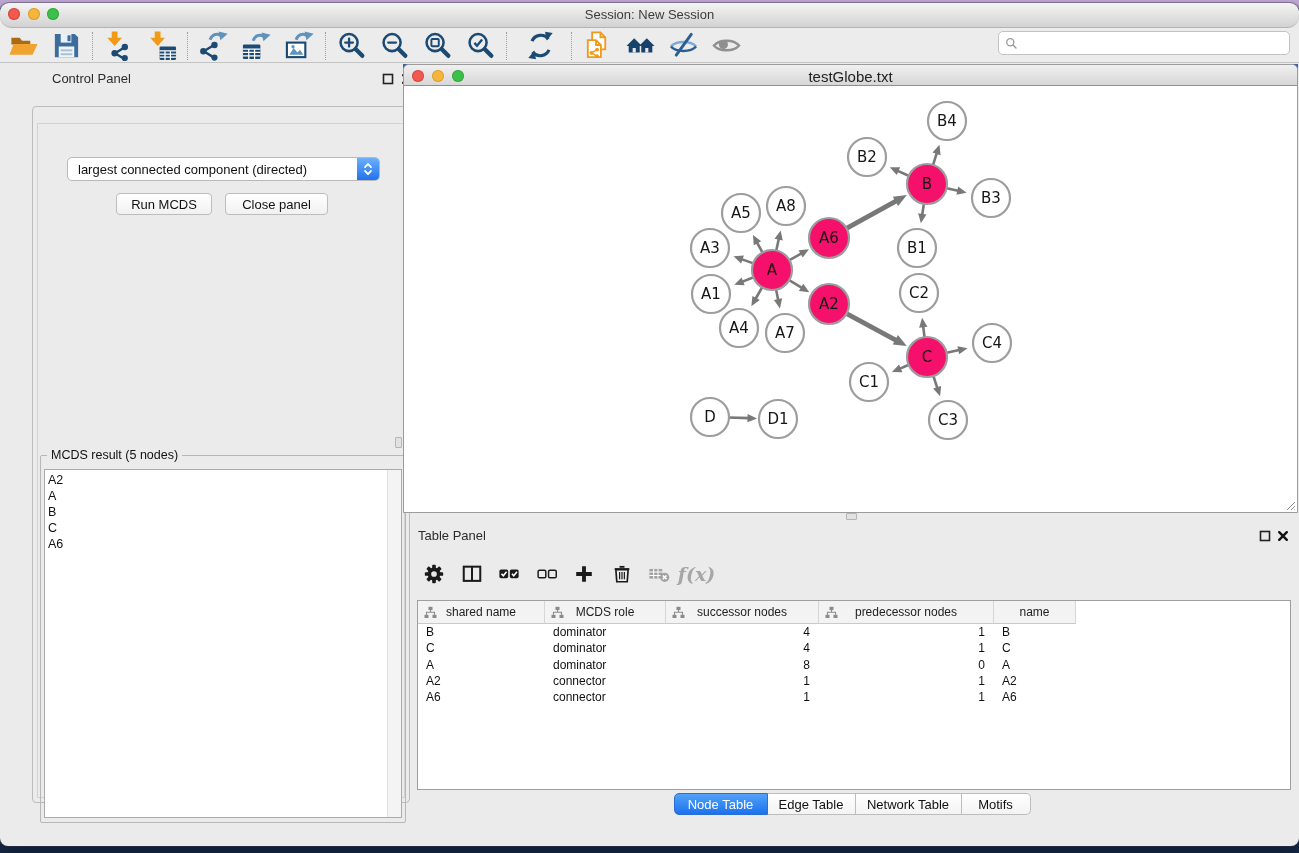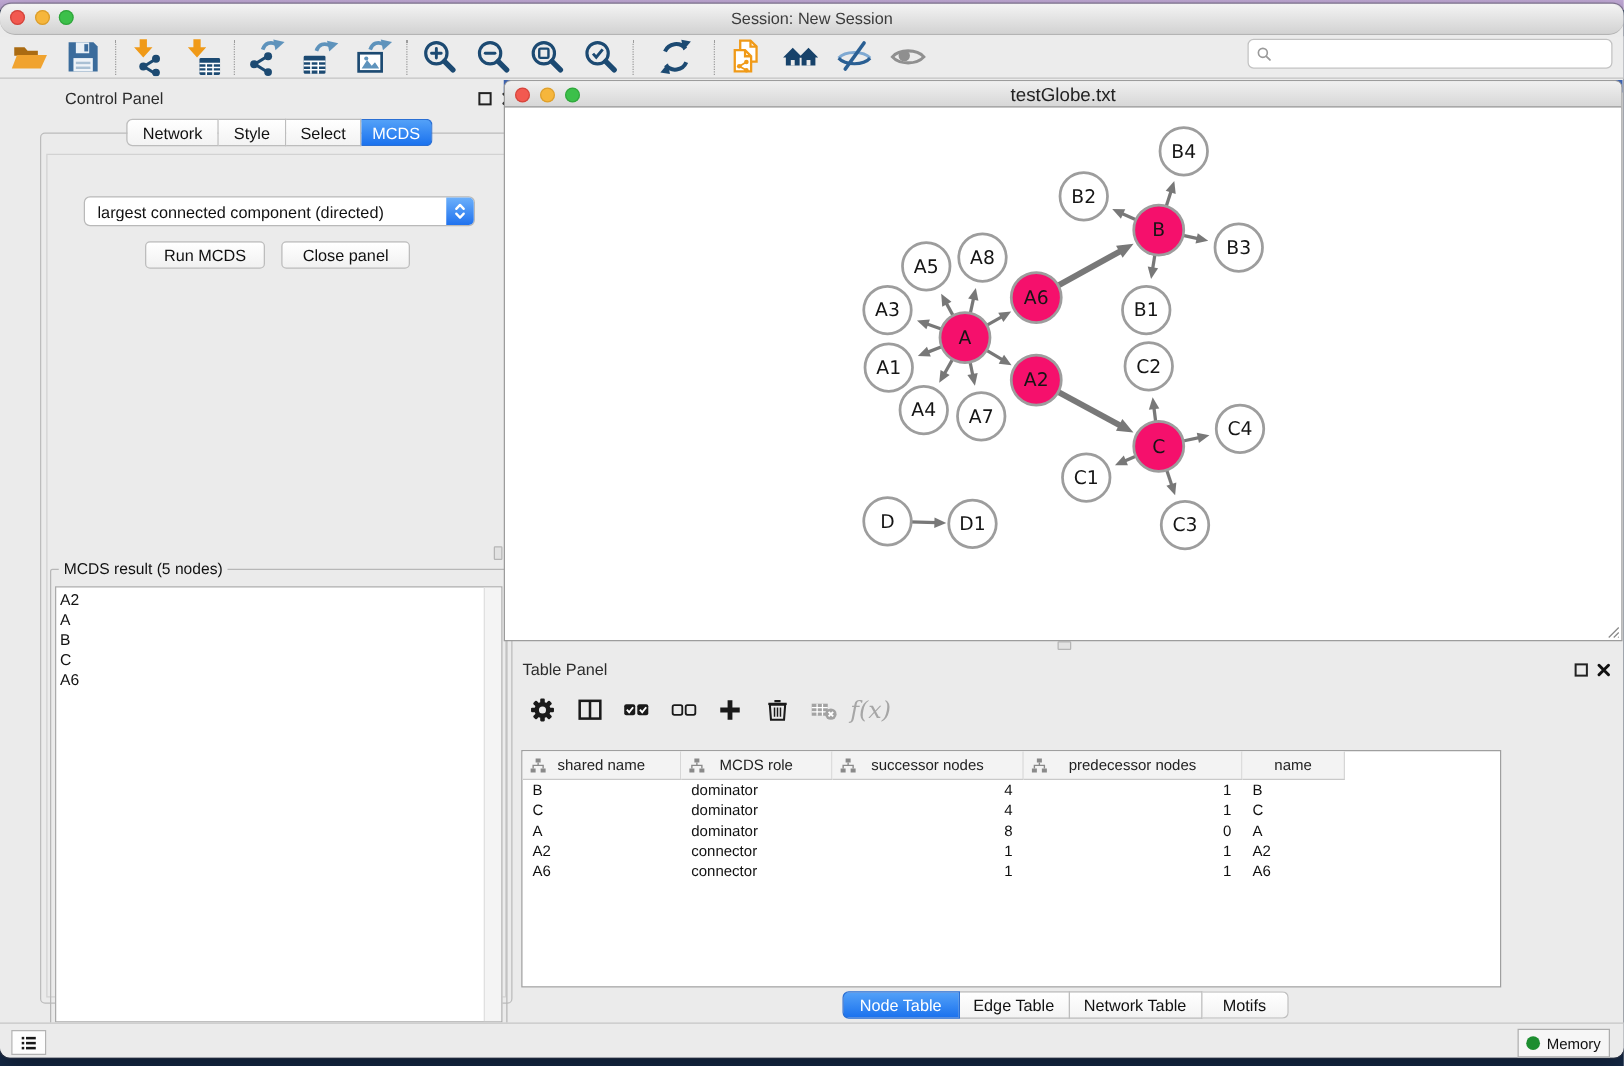--- a/index.html
+++ b/index.html
@@ -90,25 +90,25 @@
   .netwin .nw-title .title { position:absolute; left:0; right:0; top:3px; text-align:center; font-size:15px; color:#222; }
   .nw-tl { position:absolute; top:5px; width:12px; height:12px; border-radius:50%; }
   .nw-tl.red    { left:8px;  background:#f25950; box-shadow:inset 0 0 0 1px rgba(170,40,30,.4); }
   .nw-tl.yellow { left:28px; background:#f6b63c; box-shadow:inset 0 0 0 1px rgba(185,125,20,.4); }
   .nw-tl.green  { left:48px; background:#3cc04a; box-shadow:inset 0 0 0 1px rgba(30,130,40,.4); }
   .canvas { position:absolute; left:0; top:22px; right:0; bottom:0; background:#fff;padding-left:37px; }
   .canvas svg.graph { position:absolute; left:0; top:0; }
   .resize-grip { position:absolute; right:1px; bottom:1px; width:12px; height:12px; }
   
   .tpanel { position:absolute; left:405px; top:517px; right:0; height:298px; }
-  .tp-toolbar { position:absolute; left:18px; top:36px; height:36px; display:flex; align-items:flex-start; }
+  .tp-toolbar { position:absolute; left:18px; top:36px; height:36px; display:flex; align-items:center;font-weight:bold; }
   .tp-btn { width:22px; height:24px; margin-right:15.5px; display:flex; align-items:center; justify-content:center; }
   .tp-btn svg { width:22px; height:22px; }
   .tp-btn .fx { font-family:"DejaVu Serif","Liberation Serif",serif; font-style:italic; font-size:19px; color:#a6a6a6; }
-  .dtable { position:absolute; left:12px; top:80px; width:784px; height:190px;
+  .dtable { position:absolute; left:12px; top:80px; width:874px; height:190px;
     background:#fff; border:1px solid #9f9f9f; overflow:hidden; }
   .thead { position:absolute; left:0; top:0; height:23px; display:flex; }
   .th { position:relative; height:23px; background:#f3f3f3; border-right:1px solid #d6d6d6;
     border-bottom:1px solid #c9c9c9; display:flex; align-items:center; justify-content:center; }
   .th .tree { position:absolute; left:6px; top:5px; width:13px; height:13px; }
   .th .lbl { font-size:12px; color:#222; }
   .tbody { position:absolute; left:0; top:23px; right:0; bottom:0; }
   .trow { display:flex; height:16.3px; }
   .td { font-size:12px; color:#111; line-height:16.3px; white-space:nowrap; overflow:hidden; }
   .td.left { padding-left:8px; text-align:left; }
@@ -285,26 +285,20 @@
     <span class="mini-ic" style="left:358px; top:10px;">
       <svg viewBox="0 0 12 12">
           <rect x="1.5" y="1.5" width="9" height="9" fill="none" stroke="#222" stroke-width="1.6"></rect>
         </svg>
     </span>
     <span class="mini-ic" style="left:377px; top:10px;">
       <svg viewBox="0 0 12 12">
           <path d="M2.2 2.2l7.6 7.6M9.8 2.2l-7.6 7.6" stroke="#111" stroke-width="2.4" stroke-linecap="round"></path>
         </svg>
     </span>
-    <div class="cp-tabs" id="cp-tabs">
-        <div class="tabseg" style="width: 74px;">Network</div>
-        <div class="tabseg" style="width: 54px;">Style</div>
-        <div class="tabseg" style="width: 60px;">Select</div>
-        <div class="tabseg selected" style="width: 57px;">MCDS</div>
-      </div>
     <div class="cp-box">
       <div class="cp-inner">
         <div class="cp-select">
           <span class="val">largest connected component (directed)</span>
           <span class="stepper">
             <svg viewBox="0 0 10 14" width="10" height="14">
               <path d="M2 5.1L5 1.9l3 3.2" fill="none" stroke="#fff" stroke-width="1.8" stroke-linejoin="round" stroke-linecap="round"></path>
               <path d="M2 8.9L5 12.1l3-3.2" fill="none" stroke="#fff" stroke-width="1.8" stroke-linejoin="round" stroke-linecap="round"></path>
             </svg>
           </span>
@@ -590,32 +584,14 @@
         </div>
     </div>
     <div class="tp-tabs" id="tp-tabs">
         <div class="tabseg selected" style="width: 94px;">Node Table</div>
         <div class="tabseg" style="width: 88px;">Edge Table</div>
         <div class="tabseg" style="width: 106px;">Network Table</div>
         <div class="tabseg" style="width: 69px;">Motifs</div>
       </div>
   </div>
 
-  <div class="statusbar">
-    <div class="status-btn">
-      <svg viewBox="0 0 24 24">
-        <g fill="#1a1a1a">
-          <rect x="3" y="4" width="3.2" height="3.2"></rect>
-            <rect x="8.5" y="4" width="12.5" height="3.2"></rect>
-          <rect x="3" y="10.4" width="3.2" height="3.2"></rect>
-            <rect x="8.5" y="10.4" width="12.5" height="3.2"></rect>
-          <rect x="3" y="16.8" width="3.2" height="3.2"></rect>
-            <rect x="8.5" y="16.8" width="12.5" height="3.2"></rect>
-        </g>
-      </svg>
-    </div>
-    <div class="memory-btn">
-      <span class="memory-dot"></span>
-      <span>Memory</span>
-    </div>
-  </div>
 
 </div>
 
 </body></html>

